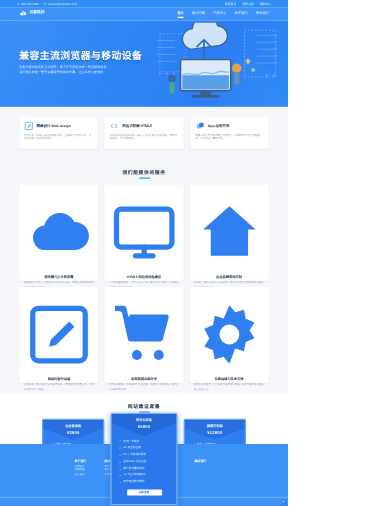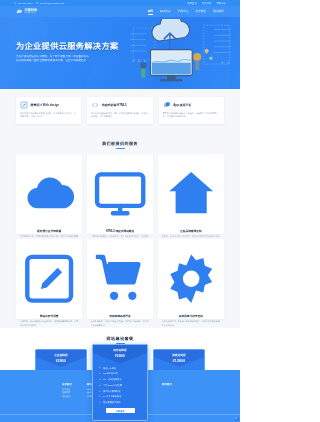--- a/index.html
+++ b/index.html
@@ -272,21 +272,21 @@
       <circle cx="99" cy="52" r="5.5" fill="#f0a93b" opacity=".9"></circle>
       <rect x="96" y="57" width="6" height="14" rx="2" fill="#6b8fb5"></rect>
       <circle cx="24" cy="64" r="4.5" fill="#3b5f86" opacity=".75"></circle>
       <rect x="21" y="68" width="6" height="13" rx="2" fill="#49a98a"></rect>
       <path d="M112 40l3 4-3 4-3-4z" fill="#f4c56a" opacity=".9"></path>
       <circle cx="118" cy="54" r="2.4" fill="#8fd4b4" opacity=".9"></circle>
     </svg>
 
     <div class="hero-inner">
       <div class="hero-copy">
-        <div class="hero-title">为企业提供云服务解决方案</div>
+        <div class="hero-title">兼容主流浏览器与移动设备</div>
         <div class="hero-sub">
           <div>为客户提供稳定的专业服务，每个环节都整合成一套完整的体系</div>
           <div>我们提供的是一整套全案服务的解决方案，让企业发展更轻松</div>
         </div>
       </div>
     </div>
   </div>
 
   <div class="features">
 

